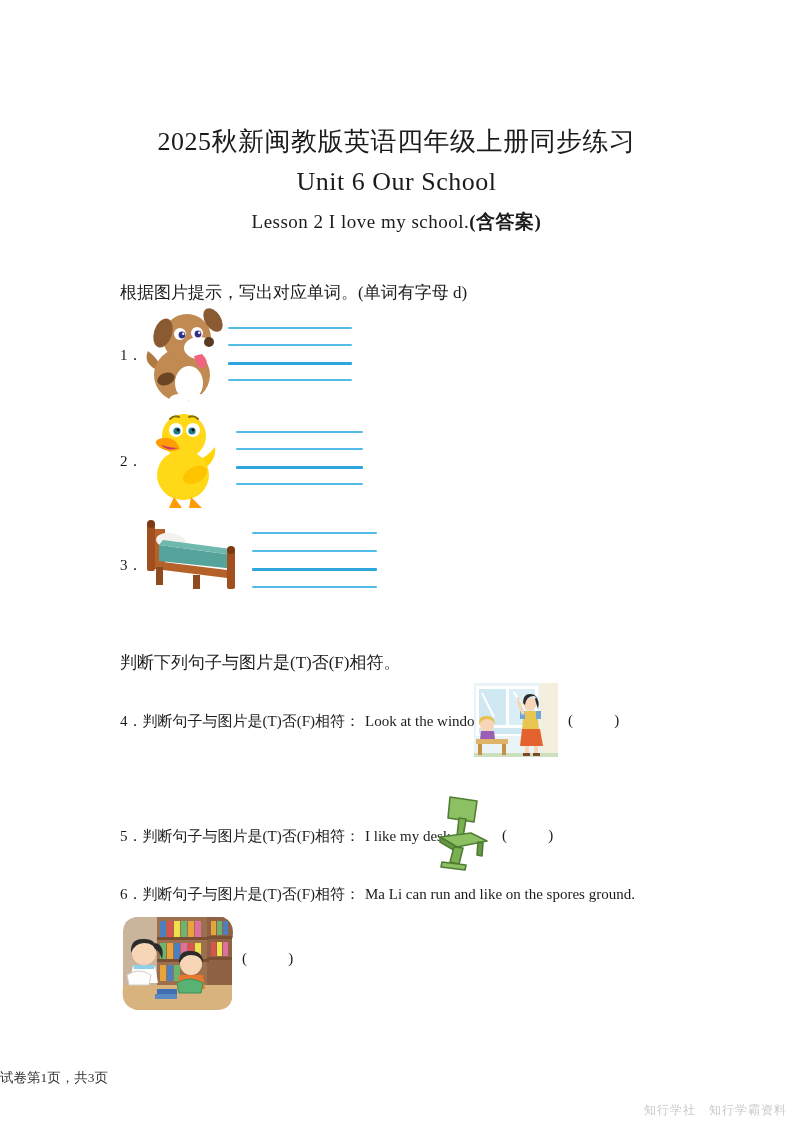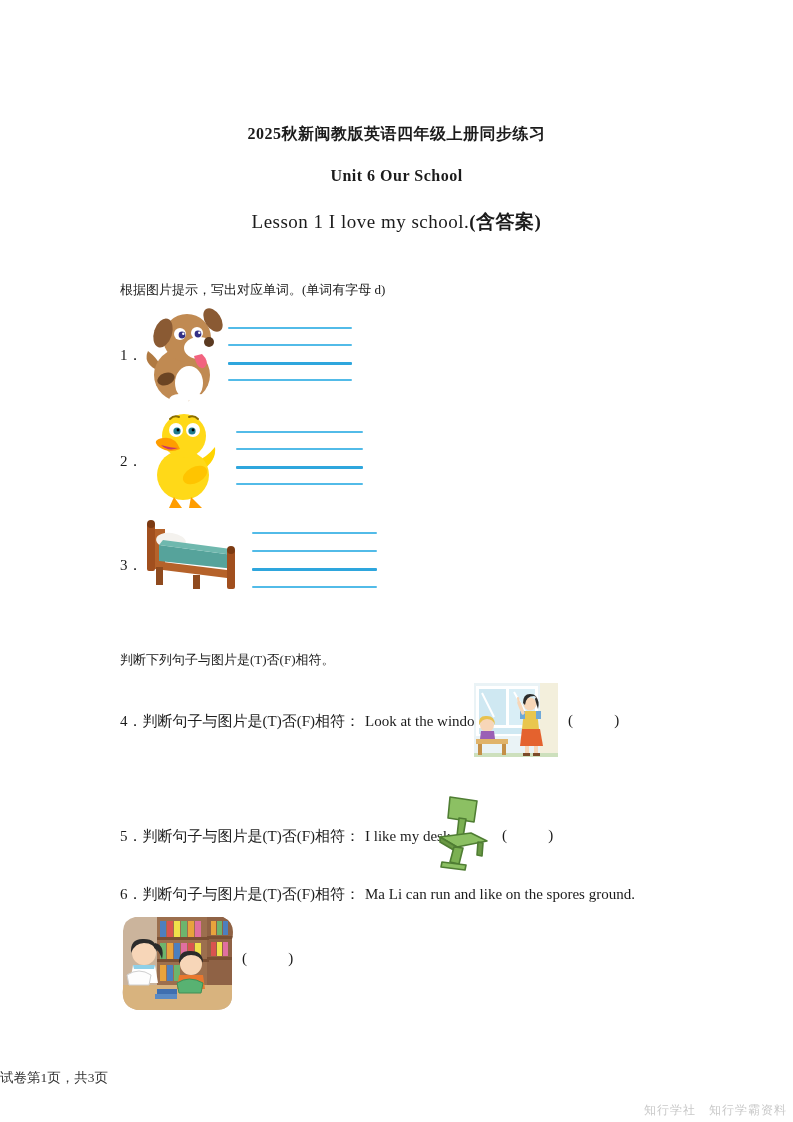--- a/index.html
+++ b/index.html
@@ -9,42 +9,42 @@
     --text-color:#1b1b1b;
   }
   *{margin:0;padding:0;box-sizing:border-box}
   html,body{background:#fff}
   body{
     width:793px;height:1122px;position:relative;overflow:hidden;
     font-family:"Liberation Serif","DejaVu Serif",serif;
     color:var(--text-color);
   }
   .abs{position:absolute}
-  .title{left:0;width:793px;text-align:center;font-weight:bold;font-size:16px;letter-spacing:.5px}
+  .title{left:0;width:793px;text-align:center;font-weight:normal;font-size:26px;letter-spacing:.5px}
   .t3{font-weight:normal;font-size:19px}
   .t3 .bold{font-weight:bold}
-  .instr{font-size:13px}
+  .instr{font-size:17px}
   .qnum{font-size:15px}
   .qrow{font-size:15px;white-space:nowrap}
   .sent{margin-left:5px}
   .blank{font-size:15px;white-space:pre}
   .wlines{position:absolute}
   .wl{position:absolute;left:0;right:0;height:2px;background:var(--line-color);border-radius:1px}
   .wl.bold{height:3px;background:var(--line-color-bold)}
   .illus{position:absolute}
   .illus svg{display:block;width:100%;height:100%}
   .footer{left:0;width:793px;text-align:left;font-size:13.5px;color:#333}
   .watermark{font-size:12px;color:var(--watermark-color);letter-spacing:1px}
 </style>
 </head>
 <body>
 
 <div class="abs title" style="top:124px">2025秋新闽教版英语四年级上册同步练习</div>
 <div class="abs title" style="top:167px">Unit 6 Our School</div>
-<div class="abs title t3" style="top:209px"><span>Lesson 1 I love my school.</span><span class="bold">(含答案)</span></div>
+<div class="abs title t3" style="top:209px"><span>Lesson 2 I love my school.</span><span class="bold">(含答案)</span></div>
 
 <div class="abs instr" style="left:120px;top:281px">根据图片提示，写出对应单词。(单词有字母 d)</div>
 
 <div class="abs qnum" style="left:120px;top:346px">1．</div>
 <div class="illus" style="left:141px;top:305px;width:86px;height:102px">
   <svg viewBox="0 0 86 102" xmlns="http://www.w3.org/2000/svg">
     <path d="M14 64 Q2 57 7 46 Q16 53 19 60 Z" fill="#b07a42"></path>
     <ellipse cx="41" cy="70" rx="28" ry="27" fill="#c08a52"></ellipse>
     <ellipse cx="25" cy="74" rx="9" ry="6" fill="#6b4423" transform="rotate(-20 25 74)"></ellipse>
     <ellipse cx="48" cy="78" rx="14" ry="17" fill="#ffffff"></ellipse>

